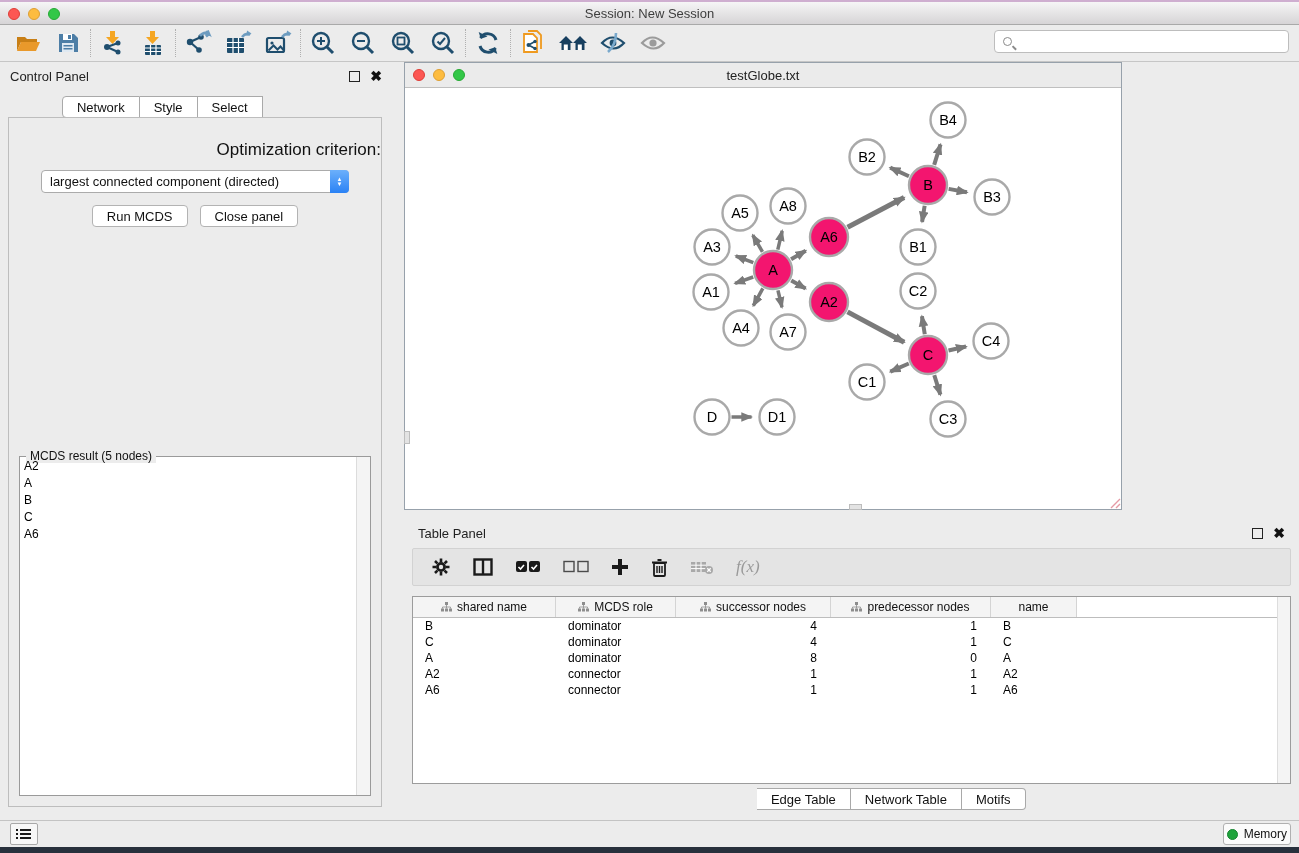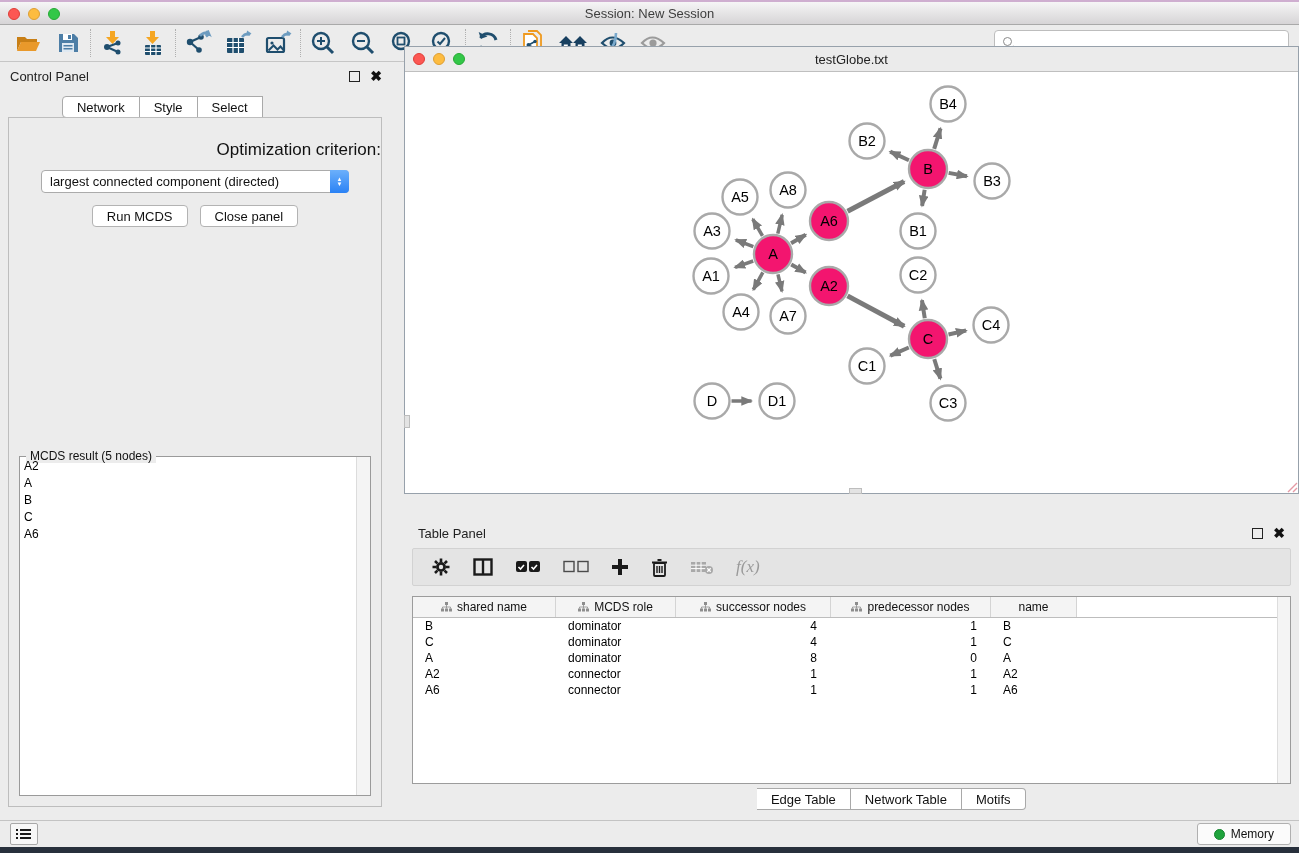--- a/index.html
+++ b/index.html
@@ -61,21 +61,21 @@
   .push-btn { height:22px; padding:8px 14px; background:#fff; border:1px solid #b3b3b3; border-radius:4px;
     font-size:13px; color:#111; display:flex; align-items:center; }
 
   .result-box { position:absolute; left:10px; top:338px; width:352px; height:340px; border:1px solid #9a9a9a; background:#fff; }
   .result-legend { position:absolute; left:6px; top:-8px; background:#ececec; padding:0 4px; font-size:12px; color:#111; }
   .result-list { position:absolute; left:0; top:1px; bottom:0; right:14px; overflow:hidden; font-size:12px; }
   .result-list div { padding:1px 0 1px 4px; line-height:15px; color:#000; }
   .result-scroll { position:absolute; right:0; top:0; bottom:0; width:14px; background:#f4f4f4; border-left:1px solid #dcdcdc; }
 
   
-  .net-window { position:absolute; left:404px; top:46px; width:895px; height:448px;
+  .net-window { position:absolute; left:404px; top:62px; width:718px; height:448px;
     border:1px solid #97a1ab; background:#fff; }
   .net-titlebar { height:25px; background:#ebebeb; border-bottom:1px solid #bfbfbf;
     display:flex; align-items:center; justify-content:center; position:relative; }
   .net-titlebar .lights { top:6px; }
   .net-title { font-size:13px; color:#222; }
   .net-canvas { position:relative; width:100%; height:421px; background:#fff; overflow:hidden; }
   .grip-left { position:absolute; left:-1px; top:368px; width:6px; height:13px; background:#e3e3e3; border:1px solid #bdbdbd; }
   .grip-bottom { position:absolute; left:444px; bottom:-1px; width:13px; height:6px; background:#e3e3e3; border:1px solid #bdbdbd; }
   .resize-corner { position:absolute; right:0; bottom:0; width:12px; height:12px; }
 
@@ -97,21 +97,21 @@
   .td { overflow:hidden; white-space:nowrap; }
   .td.left { padding-left:12px; text-align:left; }
   .td.num { text-align:right; padding-right:14px; }
 
   .tp-tabs { position:absolute; left:0; top:268px; width:879px; display:flex; justify-content:center; }
 
   
   .statusbar { position:absolute; left:0; top:820px; width:1299px; height:27px; background:#ececec; border-top:1px solid #c3c3c3; }
   .list-btn { position:absolute; left:10px; top:2px; width:28px; height:22px; background:#f7f7f7; border:1px solid #a8a8a8;
     border-radius:2px; display:flex; align-items:center; justify-content:center; }
-  .memory-btn { position:absolute; right:8px; top:2px; height:22px; padding:0 16px; background:#fbfbfb; border:1px solid #b0b0b0;
+  .memory-btn { position:absolute; right:8px; top:2px; height:22px; padding:0 3px; background:#fbfbfb; border:1px solid #b0b0b0;
     border-radius:3px; display:flex; align-items:center; gap:6px; font-size:12px; color:#111; }
   .mem-dot { width:11px; height:11px; border-radius:50%; background:#1fa33c; border:1px solid #168430; }
 </style>
 </head>
 <body>
 
 <div class="desktop-top"></div>
 
 <div class="titlebar">
   <div class="lights">

